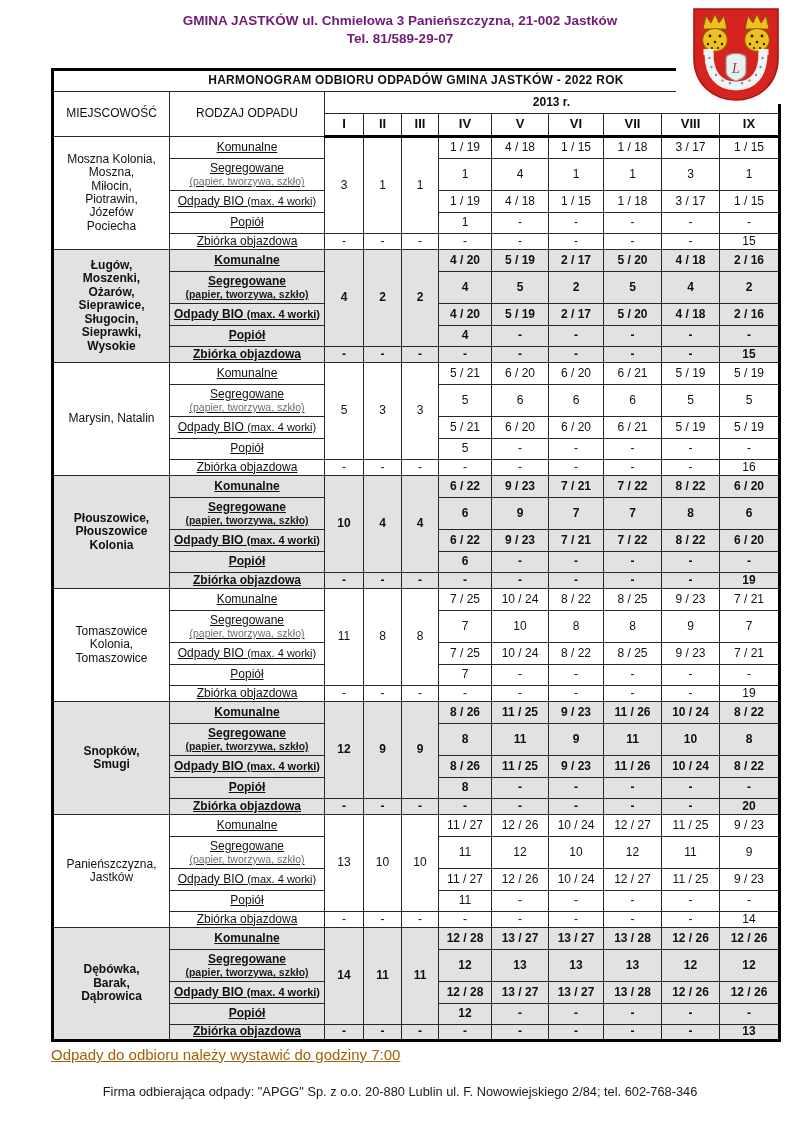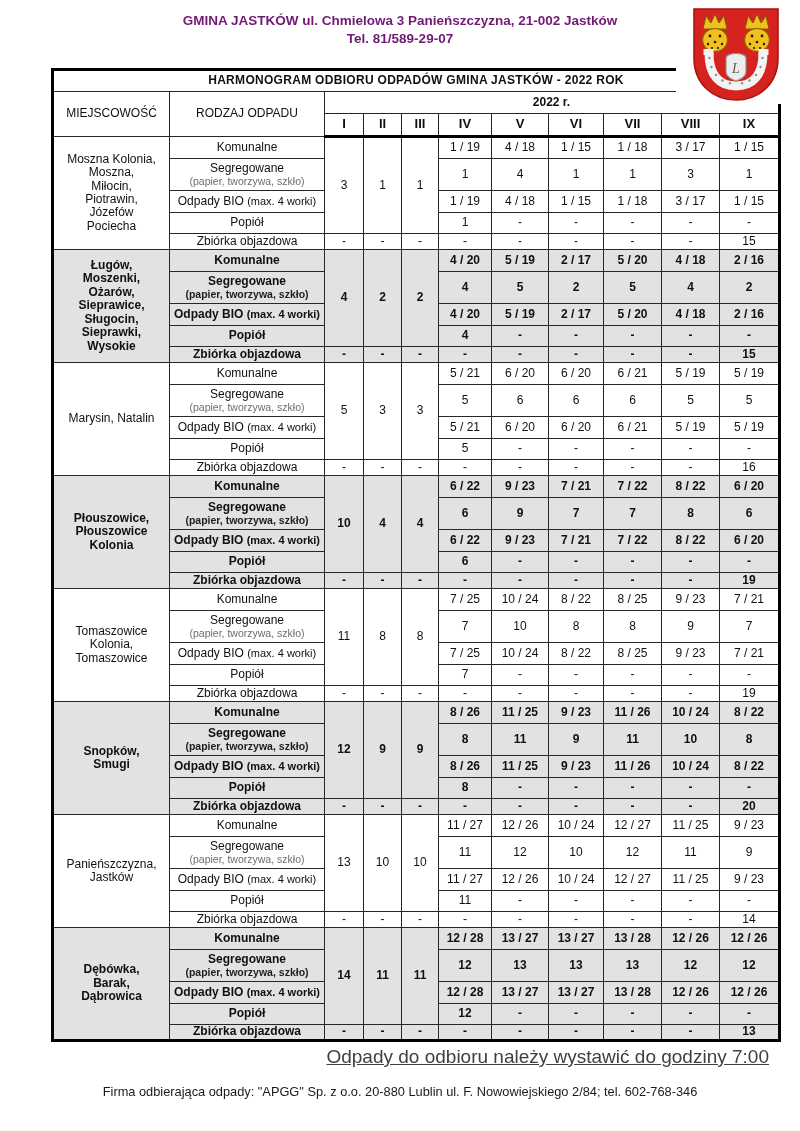--- a/index.html
+++ b/index.html
@@ -15,30 +15,30 @@
   table.tbl td{border:1px solid #272727;text-align:center;vertical-align:middle;
     padding:0 1px;font-size:12px;line-height:1.12;overflow:hidden;color:#101010;}
   td.title-cell{border-bottom:3px solid #000;font-weight:bold;font-size:13.5px;letter-spacing:.3px;}
   td.colhead{font-size:12.5px;}
   td.year-cell{font-size:12.5px;font-weight:600;}
   tr.months-row td{border-bottom:3px solid #000;font-size:13px;font-weight:600;}
   td.thickL{border-left:3px solid #000;}
   td.thickT{border-top:3px solid #000;}
   td.locality{font-size:13px;line-height:1.2;padding:2px 2px;}
   td.topA{vertical-align:top;padding-top:3px;}
-  td.wlabel{font-size:12.5px;}
+  td.wlabel{font-size:12.5px;text-decoration:underline;}
   td.val{font-size:12px;}
   td.sh{background:#e2e2e2;font-weight:bold;}
   .sub{display:block;font-size:10.5px;line-height:1.15;font-weight:normal;color:#6d6d6d;}
   td.sh .sub{color:#1d1d1d;font-weight:600;}
   .subin{font-size:11px;font-weight:inherit;}
   .crest-box{position:absolute;left:676px;top:0;width:124px;height:104px;background:#fff;}
   .crest-box svg{position:absolute;left:12px;top:6px;}
-  .foot-note{position:absolute;top:1046px;left:45px;width:730px;text-align:right;
-    font-size:19px;color:#404040;}
+  .foot-note{position:absolute;top:1046px;left:45px;width:730px;text-align:left;
+    font-size:15px;color:#a16207;}
   .foot-note span{text-decoration:underline;padding:0 6px;}
   .foot-company{position:absolute;top:1084px;left:0;width:800px;text-align:center;
     font-size:12.8px;font-weight:500;color:#1a1a1a;}
 </style>
 </head>
 <body>
 
 <div class="doc-header">
   <div>GMINA JASTKÓW  ul. Chmielowa 3 Panieńszczyzna, 21-002 Jastków</div>
   <div>Tel. 81/589-29-07</div>
@@ -59,21 +59,21 @@
         <col style="width: 58px;">
         <col style="width: 60px;">
       </colgroup>
       <tbody>
         <tr style="height: 22px;">
           <td class="title-cell" colspan="11">HARMONOGRAM ODBIORU ODPADÓW GMINA JASTKÓW - 2022 ROK</td>
         </tr>
         <tr style="height: 22px;">
           <td class="colhead" rowspan="2">MIEJSCOWOŚĆ</td>
           <td class="colhead" rowspan="2">RODZAJ ODPADU</td>
-          <td class="year-cell thickL" colspan="9">2022 r.</td>
+          <td class="year-cell thickL" colspan="9">2013 r.</td>
         </tr>
         <tr class="months-row" style="height: 23px;">
           <td class="thickL">I</td>
           <td>II</td>
           <td>III</td>
           <td>IV</td>
           <td>V</td>
           <td>VI</td>
           <td>VII</td>
           <td>VIII</td>

